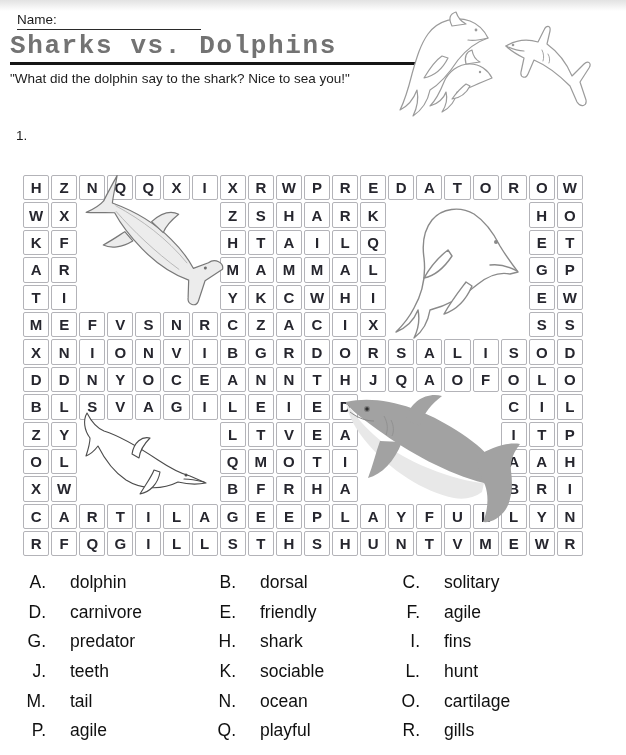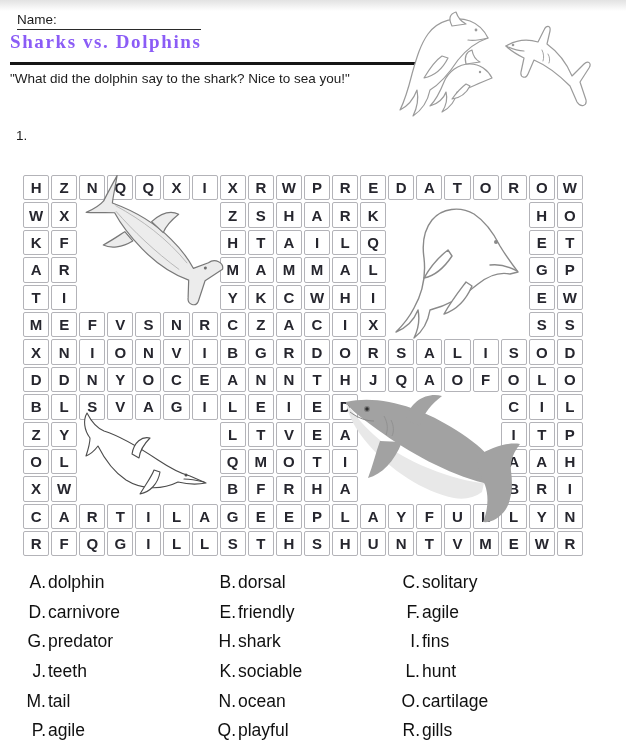--- a/index.html
+++ b/index.html
@@ -4,22 +4,22 @@
 <style>
   html,body{margin:0;padding:0;background:#fff;}
   .page{position:relative;width:626px;height:755px;background:#fff;overflow:hidden;
         font-family:"Liberation Sans",sans-serif;color:#1a1a1a;padding-left:33px;}
   .top-band{position:absolute;left:0;top:0;width:626px;height:11px;
         background:linear-gradient(#e2e2e2,#ffffff);}
   .field-line{position:absolute;top:12px;border-bottom:1.6px solid #2a2a2a;
         font-size:13.5px;padding-bottom:2px;color:#1a1a1a;}
   .name-line{left:17px;width:184px;}
   .date-line{left:212px;width:186px;}
-  .title{position:absolute;left:10px;top:31px;font-size:19px;font-weight:800;
-        letter-spacing:1.6px;color:#8b5cf6;font-family:Liberation Serif, serif;}
+  .title{position:absolute;left:10px;top:31px;font-size:26px;font-weight:800;
+        letter-spacing:1.6px;color:#737373;font-family:Liberation Mono, monospace;}
   .title-rule{position:absolute;left:10px;top:62px;width:409px;height:2.6px;background:#161616;}
   .quote{position:absolute;left:10px;top:71px;font-size:13.5px;color:#1c1c1c;}
   .instruction{position:absolute;left:16px;top:126px;display:flex;font-size:13.5px;
         line-height:19px;color:#1b1b1b;}
   .inum{width:18px;flex:none;}
   
   .grid{position:absolute;left:23px;top:175px;display:grid;z-index:1;
         grid-template-columns:repeat(20,26.1px);grid-auto-rows:25.4px;gap:2px;}
   .cell{border:1px solid #b3b3b8;border-radius:2px;background:#fff;display:flex;
         align-items:center;justify-content:center;font-size:15px;font-weight:700;
@@ -28,21 +28,21 @@
   .box-hammerhead{left:78px;top:201px;width:142px;height:110px;}
   .box-dolphin-large{left:387px;top:201px;width:142px;height:138px;}
   .box-dolphin-small{left:78px;top:420px;width:142px;height:84px;}
   .box-gray-shark{left:359px;top:393px;width:142px;height:110px;}
   .art{position:absolute;z-index:3;overflow:visible;}
   
   .wordlist{position:absolute;left:22px;top:572px;display:grid;
         grid-template-columns:190px 184px 180px;grid-auto-rows:29.7px;}
   .wl-item{display:flex;align-items:flex-start;font-size:17.5px;color:#101010;}
   .wl-label{width:24px;text-align:right;flex:none;}
-  .wl-word{margin-left:2px;}
+  .wl-word{margin-left:24px;}
 </style>
 </head>
 <body>
 
 <div class="page">
 
   <div class="top-band"></div>
 
   <div class="field-line name-line">
     <span>Name:</span>

